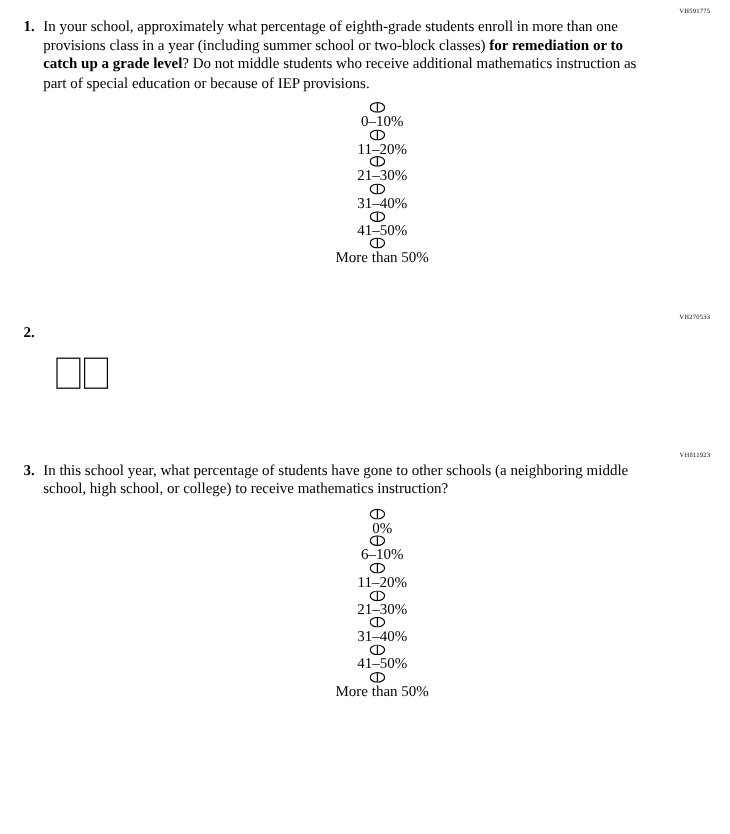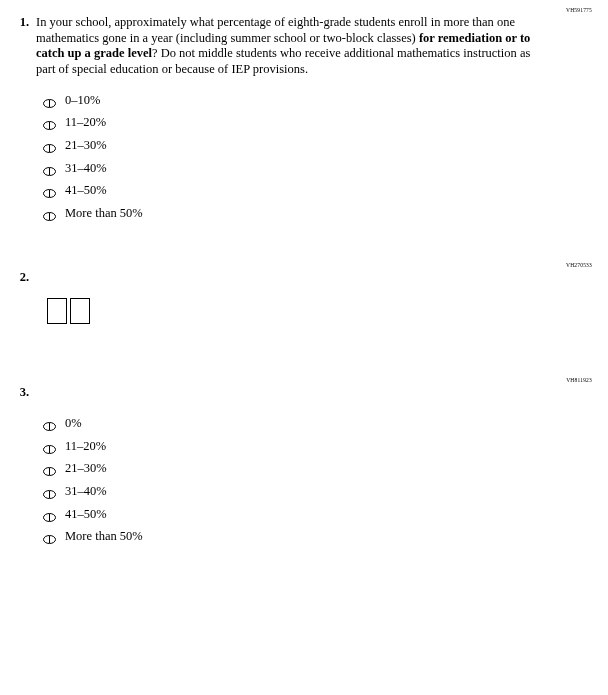--- a/index.html
+++ b/index.html
@@ -58,22 +58,23 @@
   }
   .qtext b {
     font-weight: bold;
   }
   .options {
     margin-top: 8px;
     padding-left: 29px;
   }
   .opt {
     display: flex;
-    align-items: flex-end;
+    align-items: center;
     height: 22.7px;
+    flex-direction: column;
   }
   .bubble {
     flex: 0 0 auto;
     width: 13px;
     height: 9px;
     margin-right: 9px;
     position: relative;
     display: inline-block;
   }
   .bubble svg { display: block; }
@@ -101,21 +102,21 @@
 </head>
 <body>
 
 <div class="page">
 
   <div class="qblock q1-top">
     <div class="qcode">VH591775</div>
     <div class="qrow">
       <div class="qnum">1.</div>
       <div class="qtext">
-        <span>In your school, approximately what percentage of eighth-grade students enroll in more than one mathematics gone in a year (including summer school or two-block classes) </span><b>for remediation or to catch up a grade level</b><span>? Do not middle students who receive additional mathematics instruction as part of special education or because of IEP provisions.</span>
+        <span>In your school, approximately what percentage of eighth-grade students enroll in more than one provisions class in a year (including summer school or two-block classes) </span><b>for remediation or to catch up a grade level</b><span>? Do not middle students who receive additional mathematics instruction as part of special education or because of IEP provisions.</span>
       </div>
     </div>
     <div class="options">
       <div class="opt">
         <span class="bubble">
           <svg width="13" height="9" viewBox="0 0 13 9">
               <ellipse cx="6.5" cy="4.5" rx="6" ry="4" fill="none" stroke="#000" stroke-width="1"></ellipse>
               <line x1="6.5" y1="1" x2="6.5" y2="8" stroke="#000" stroke-width="1"></line>
             </svg>
         </span>
@@ -181,38 +182,48 @@
       <div class="inbox"></div>
     </div>
   </div>
 
   <div class="spacer-2"></div>
 
   <div class="qblock">
     <div class="qcode">VH811923</div>
     <div class="qrow">
       <div class="qnum">3.</div>
+      <div class="qtext">In this school year, what percentage of students have gone to other schools (a neighboring middle school, high school, or college) to receive mathematics instruction?</div>
     </div>
     <div class="options">
       <div class="opt">
         <span class="bubble">
           <svg width="13" height="9" viewBox="0 0 13 9">
               <ellipse cx="6.5" cy="4.5" rx="6" ry="4" fill="none" stroke="#000" stroke-width="1"></ellipse>
               <line x1="6.5" y1="1" x2="6.5" y2="8" stroke="#000" stroke-width="1"></line>
             </svg>
         </span>
         <span class="optlabel">0%</span>
       </div>
       <div class="opt">
         <span class="bubble">
           <svg width="13" height="9" viewBox="0 0 13 9">
               <ellipse cx="6.5" cy="4.5" rx="6" ry="4" fill="none" stroke="#000" stroke-width="1"></ellipse>
               <line x1="6.5" y1="1" x2="6.5" y2="8" stroke="#000" stroke-width="1"></line>
             </svg>
         </span>
+        <span class="optlabel">6–10%</span>
+      </div>
+      <div class="opt">
+        <span class="bubble">
+          <svg width="13" height="9" viewBox="0 0 13 9">
+              <ellipse cx="6.5" cy="4.5" rx="6" ry="4" fill="none" stroke="#000" stroke-width="1"></ellipse>
+              <line x1="6.5" y1="1" x2="6.5" y2="8" stroke="#000" stroke-width="1"></line>
+            </svg>
+        </span>
         <span class="optlabel">11–20%</span>
       </div>
       <div class="opt">
         <span class="bubble">
           <svg width="13" height="9" viewBox="0 0 13 9">
               <ellipse cx="6.5" cy="4.5" rx="6" ry="4" fill="none" stroke="#000" stroke-width="1"></ellipse>
               <line x1="6.5" y1="1" x2="6.5" y2="8" stroke="#000" stroke-width="1"></line>
             </svg>
         </span>
         <span class="optlabel">21–30%</span>

